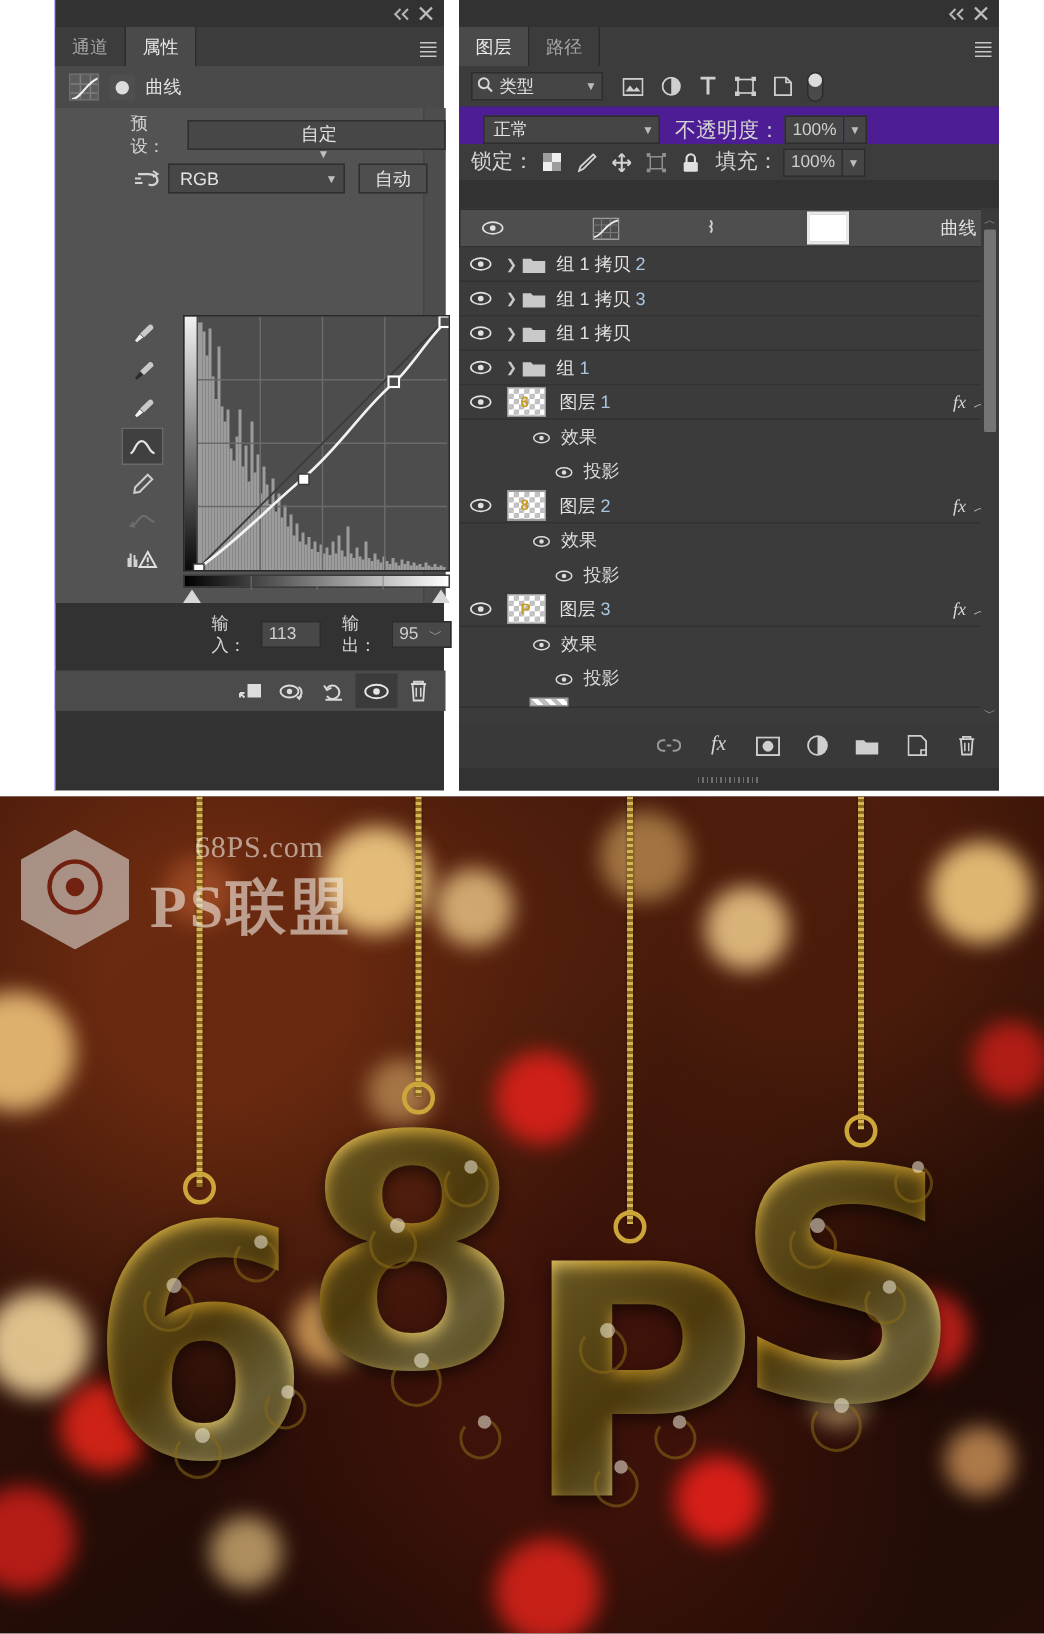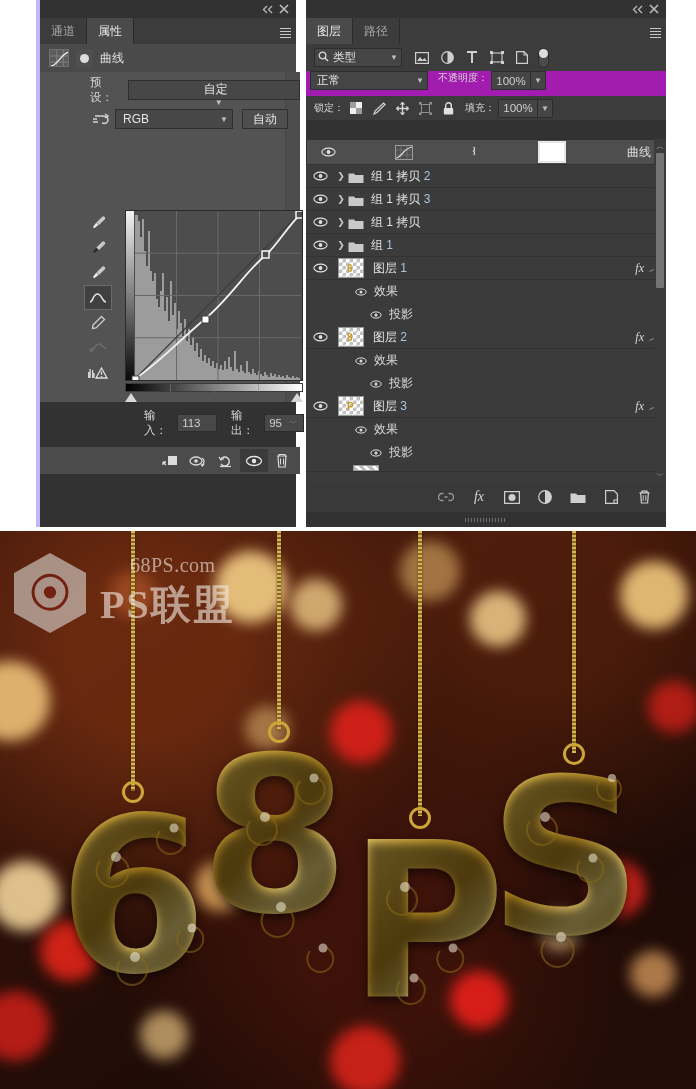--- a/index.html
+++ b/index.html
@@ -10,21 +10,21 @@
     overflow: hidden;
   }
   #root { position: relative; width: 696px; height: 1089px; background: #fff; }
 
   
   #panels { position: absolute; left: 0; top: 0; width: 696px; height: 527px; background: #ffffff; }
 
   
   #props-panel {
     position: absolute; left: 36px; top: 0; width: 260px; height: 527px;
-    background: #323232; border-left: 4px solid #c4b5fd;
+    background: #323232; border-left: 1px solid #c4b5fd;
   }
   .panel-topbar {
     position: relative; height: 18px; background: #323232;
     display: flex; align-items: center; justify-content: flex-end; padding-right: 4px;
   }
   .topbar-btn { width: 16px; height: 16px; display: flex; align-items: center; justify-content: center;
     color: #b0b0b0; font-size: 9px; line-height: 1; }
   .topbar-btn svg { display: block; }
 
   .tabrow { display: flex; height: 26px; background: #323232; position: relative; }
@@ -90,24 +90,24 @@
   .lay-filter { height: 27px; background: #3c3c3c; display: flex; align-items: center; padding-left: 8px; gap: 0; }
   .kindsel { width: 88px; height: 19px; background: #454545; border: 1px solid #2d2d2d;
     display: flex; align-items: center; padding: 0 3px; font-size: 11.5px; color: #e0e0e0; }
   .kindsel .mag { margin-right: 4px; }
   .filter-icons { display: flex; align-items: center; gap: 11px; margin-left: 13px; }
   .fi { width: 14px; height: 15px; display: flex; align-items: center; justify-content: center; color: #cfcfcf; }
   .toggle-pill { width: 11px; height: 20px; border-radius: 6px; background: #4a4a4a; border:1px solid #2c2c2c;
     position: relative; margin-left: 9px; }
   .toggle-pill b { position:absolute; left:0px; top:0px; width:9px; height:9px; border-radius:50%; background:#dcdcdc; display:block;}
 
-  .lay-mode { height: 25px; background: #a21caf; display: flex; align-items: flex-start; padding-left: 4px; }
+  .lay-mode { height: 25px; background: #4c1d95; display: flex; align-items: flex-end; padding-left: 16px; }
   .modesel { width: 118px; height: 19px; background: #454545; border: 1px solid #2d2d2d;
      display: flex; align-items: center; justify-content: space-between; padding: 0 3px 0 6px; font-size: 11.5px; color: #e4e4e4; }
-  .op-lbl { font-size: 10px; color: #d4d4d4; margin-left: 10px; }
+  .op-lbl { font-size: 14px; color: #d4d4d4; margin-left: 10px; }
   .op-val { width: 40px; height: 19px; background: #454545; border: 1px solid #2d2d2d; font-size: 11.5px;
      color: #cfcfcf; display: flex; align-items: center; justify-content: center; margin-left: 3px; }
   .mini-chev { width: 15px; height: 19px; background: #454545; border: 1px solid #2d2d2d; border-left: none;
      display: flex; align-items: center; justify-content: center; color: #bdbdbd; font-size: 8px; }
 
   .lay-lock { height: 24px; background: #3c3c3c; display: flex; align-items: center; padding-left: 8px; }
   .lock-icons { display: flex; align-items: center; gap: 9px; margin-left: 5px; }
   .li { width: 14px; height: 14px; display: flex; align-items: center; justify-content: center; }
 
   #layer-list { position: absolute; left: 0; top: 139px; width: 360px; height: 343px;

